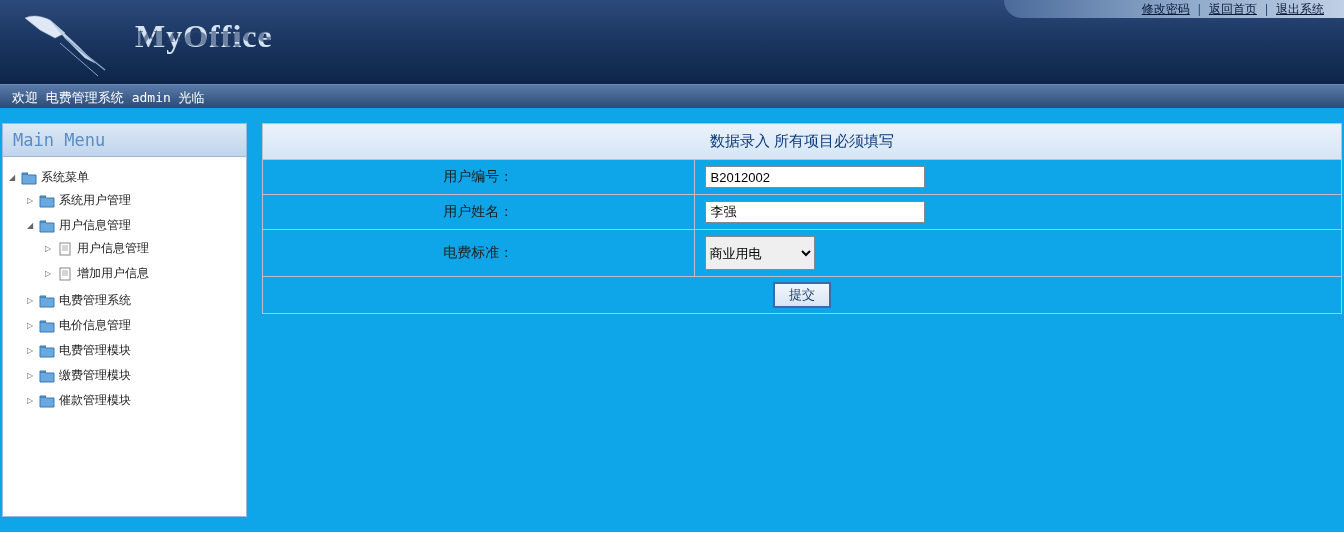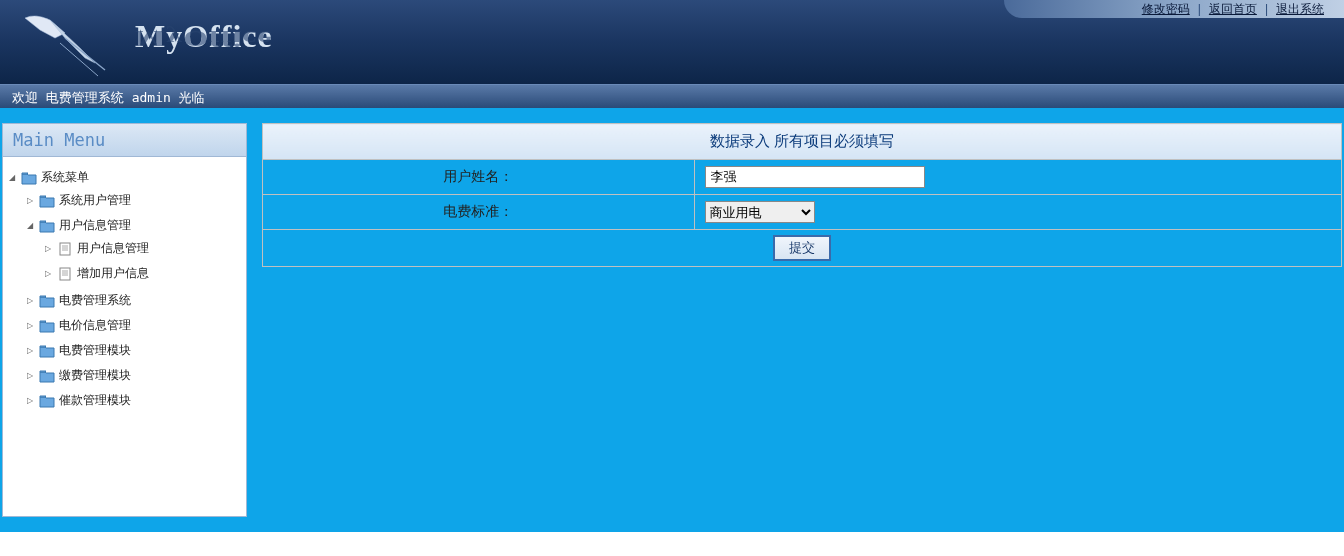--- a/index.html
+++ b/index.html
@@ -166,21 +166,21 @@
     }
     .form-row input[type=text] {
       width: 220px;
       height: 22px;
       border: 1px solid #888;
       padding: 2px 5px;
       font-size: 13px;
     }
     .form-row select {
       width: 110px;
-      height: 22px;
+      height: 34px;
       border: 1px solid #888;
       font-size: 13px;
     }
     .submit-row td {
       border: 1px solid #c0c0c0;
       text-align: center;
       padding: 5px;
     }
     .submit-btn {
       padding: 2px 14px;
@@ -357,20 +357,24 @@
     </div>
   </div>
 
   <div class="main">
     <table class="form-table">
       <tbody>
           <tr>
             <td colspan="2" class="form-header">数据录入 所有项目必须填写</td>
           </tr>
       <tr class="form-row">
+        <td>用户编号：</td>
+        <td><input type="text" value="B2012002" style=""></td>
+      </tr>
+      <tr class="form-row">
         <td>用户姓名：</td>
         <td><input type="text" value="李强" style=""></td>
       </tr>
       <tr class="form-row">
         <td>电费标准：</td>
         <td><select><option>商业用电</option></select></td>
       </tr>
       <tr class="submit-row">
         <td colspan="2"><button class="submit-btn">提交</button></td>
       </tr>

